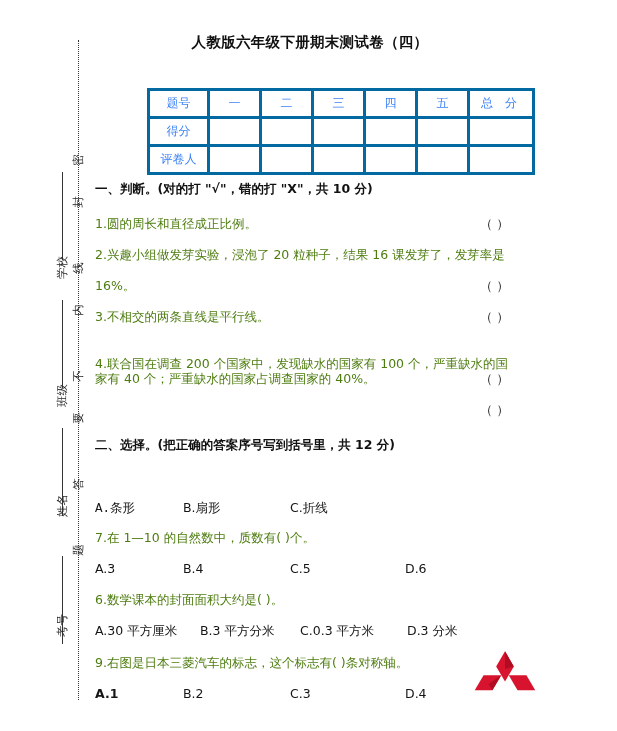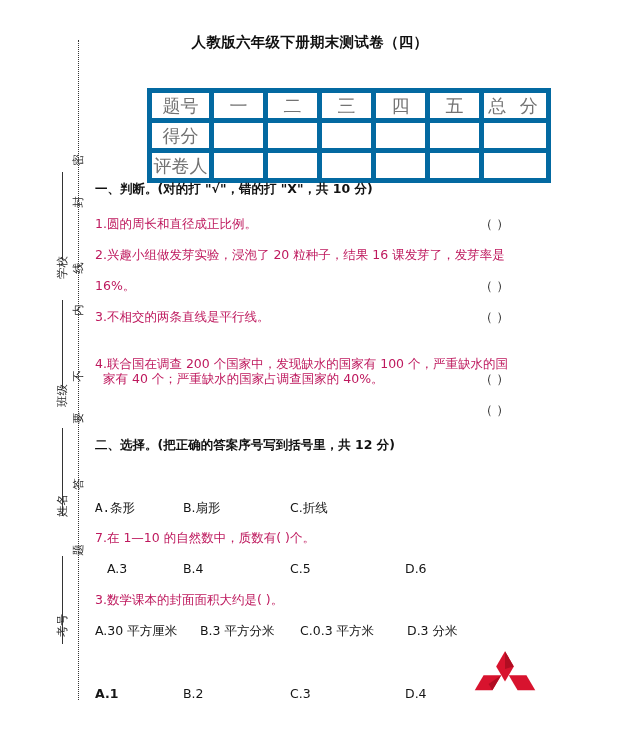--- a/index.html
+++ b/index.html
@@ -97,46 +97,46 @@
 
   
   #score-table {
     position: absolute;
     left: 52px;
     top: 88px;
     border-collapse: collapse;
     table-layout: fixed;
   }
   #score-table td {
-    border: 5px solid #0369a1;
+    border: 3px solid #0369a1;
     height: 25px;
     text-align: center;
     vertical-align: middle;
-    font-size: 18px;
-    color: #737373;
+    font-size: 12px;
+    color: #3b82f6;
     padding: 0;
   }
   #score-table td.rowhead { width: 57px; }
   #score-table td.col { width: 49px; }
   #score-table td.total { width: 62px; letter-spacing: 4px; }
 
   
   .section-head {
     position: absolute;
     left: 0;
     font-size: 12.5px;
     font-weight: bold;
     color: #111;
     white-space: nowrap;
   }
   .q-line {
     position: absolute;
     left: 0;
     font-size: 12.5px;
-    color: #be185d;
+    color: #4d7c0f;
     white-space: nowrap;
   }
   .opt-row {
     position: absolute;
     left: 0;
     width: 440px;
     font-size: 12.5px;
     color: #151515;
   }
   .opt-row span { position: absolute; white-space: nowrap; }
@@ -227,49 +227,50 @@
     <div class="brackets" style="top:216px; left:385px;">（    ）</div>
 
     <div class="q-line" style="top:247px;">2.兴趣小组做发芽实验，浸泡了 20 粒种子，结果 16 课发芽了，发芽率是</div>
     <div class="q-line" style="top:278px;">16%。</div>
     <div class="brackets" style="top:278px; left:385px;">（    ）</div>
 
     <div class="q-line" style="top:309px;">3.不相交的两条直线是平行线。</div>
     <div class="brackets" style="top:309px; left:385px;">（    ）</div>
 
     <div class="q-line" style="top:356px;">4.联合国在调查 200 个国家中，发现缺水的国家有 100 个，严重缺水的国</div>
-    <div class="q-line" style="top:371px;margin-left:8px;">家有 40 个；严重缺水的国家占调查国家的 40%。</div>
+    <div class="q-line" style="top:371px;">家有 40 个；严重缺水的国家占调查国家的 40%。</div>
     <div class="brackets" style="top:371px; left:385px;">（    ）</div>
 
     <div class="brackets" style="top:402px; left:385px;">（    ）</div>
 
     <div class="section-head" style="top:437px;">二、选择。(把正确的答案序号写到括号里，共 12 分)</div>
 
     <div class="opt-row" style="top:500px;">
       <span style="left:0px;font-family:Liberation Mono, monospace;">A.条形</span>
       <span style="left:88px;">B.扇形</span>
       <span style="left:195px;">C.折线</span>
     </div>
 
     <div class="q-line" style="top:530px;">7.在 1—10 的自然数中，质数有(        )个。</div>
     <div class="opt-row" style="top:561px;">
-      <span style="left:12px;">A.3</span>
+      <span style="left:0px;">A.3</span>
       <span style="left:88px;">B.4</span>
       <span style="left:195px;">C.5</span>
       <span style="left:310px;">D.6</span>
     </div>
 
-    <div class="q-line" style="top:592px;">3.数学课本的封面面积大约是(        )。</div>
+    <div class="q-line" style="top:592px;">6.数学课本的封面面积大约是(        )。</div>
     <div class="opt-row" style="top:623px;">
       <span style="left:0px;">A.30 平方厘米</span>
       <span style="left:105px;">B.3 平方分米</span>
       <span style="left:205px;">C.0.3 平方米</span>
       <span style="left:312px;">D.3 分米</span>
     </div>
 
+    <div class="q-line" style="top:655px;">9.右图是日本三菱汽车的标志，这个标志有(        )条对称轴。</div>
     <div class="opt-row" style="top:686px;">
       <span style="left:0px;font-weight:bold;">A.1</span>
       <span style="left:88px;">B.2</span>
       <span style="left:195px;">C.3</span>
       <span style="left:310px;">D.4</span>
     </div>
 
     <svg id="mitsubishi-logo" viewBox="0 0 100 92">
       <g>
         <polygon points="50,2 64,26 50,50 36,26" fill="#d8132e"></polygon>

